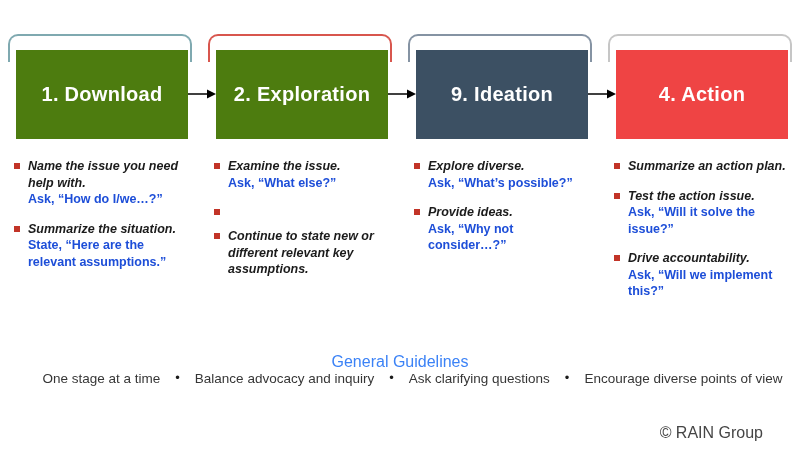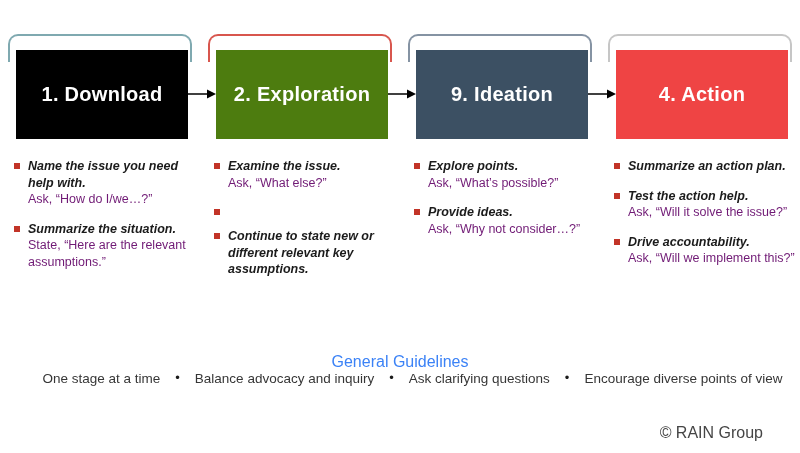--- a/index.html
+++ b/index.html
@@ -19,39 +19,39 @@
   .box-title { color:#ffffff; font-size:20px; font-weight:700; letter-spacing:0.3px; }
 
   .arrow { position:absolute; top:88px; width:28px; height:12px; }
   .arrow.a0 { left:188px; } .arrow.a1 { left:388px; } .arrow.a2 { left:588px; }
 
   .list { position:absolute; top:158px; left:14px; width:181px; }
   .item { display:flex; margin-bottom:13px; }
   .bullet { flex:0 0 auto; width:6px; height:6px; margin:5px 8px 0 0; background:#c23428; }
   .item-text { font-size:12.5px; line-height:1.32; }
   .heading { font-weight:700; font-style:italic; color:#1b1b1b; }
-  .detail { color:#701a75; }
+  .detail { color:#1d4ed8;font-weight:bold; }
 
   .guidelines-title { position:absolute; top:353px; left:0; width:100%; text-align:center;
                       font-size:16px; font-weight:400; color:#3b82f6; }
   .guidelines-row { position:absolute; top:371px; left:0; width:100%; text-align:center;
                     font-size:13.5px; color:#363636;padding-left:25px; }
   .dot { display:inline-block; margin:0 15px; font-size:13px; color:#1b1b1b;
          transform:translateY(-1px); }
 
   .footer { position:absolute; right:37px; bottom:11px; font-size:16px; color:#454545;text-align:center; }
 </style>
 </head>
 <body>
 
 <div class="slide">
 
   <div class="stage s0">
     <div class="bracket" style="border-color: rgb(127, 169, 176);"></div>
-    <div class="box" style="background-color: #000000;">
+    <div class="box" style="background-color: #4d7c0f;">
       <span class="box-title">1. Download</span>
     </div>
     <div class="list">
       <div class="item">
         <span class="bullet"></span>
         <span class="item-text"><span class="heading">Name the issue you need help with.</span><br>
         <span class="detail">Ask, “How do I/we…?”</span></span>
       </div>
       <div class="item">
         <span class="bullet"></span>
@@ -83,21 +83,21 @@
   </div>
 
   <div class="stage s2">
     <div class="bracket" style="border-color: rgb(133, 147, 163);"></div>
     <div class="box" style="background-color: rgb(60, 80, 99);">
       <span class="box-title">9. Ideation</span>
     </div>
     <div class="list">
       <div class="item">
         <span class="bullet"></span>
-        <span class="item-text"><span class="heading">Explore points.</span><br>
+        <span class="item-text"><span class="heading">Explore diverse.</span><br>
         <span class="detail">Ask, “What’s possible?”</span></span>
       </div>
       <div class="item">
         <span class="bullet"></span>
         <span class="item-text"><span class="heading">Provide ideas.</span><br>
         <span class="detail">Ask, “Why not consider…?”</span></span>
       </div>
     </div>
   </div>
 
@@ -106,21 +106,21 @@
     <div class="box" style="background-color: #ef4444;">
       <span class="box-title">4. Action</span>
     </div>
     <div class="list">
       <div class="item">
         <span class="bullet"></span>
         <span class="item-text"><span class="heading">Summarize an action plan.</span></span>
       </div>
       <div class="item">
         <span class="bullet"></span>
-        <span class="item-text"><span class="heading">Test the action help.</span><br>
+        <span class="item-text"><span class="heading">Test the action issue.</span><br>
         <span class="detail">Ask, “Will it solve the issue?”</span></span>
       </div>
       <div class="item">
         <span class="bullet"></span>
         <span class="item-text"><span class="heading">Drive accountability.</span><br>
         <span class="detail">Ask, “Will we implement this?”</span></span>
       </div>
     </div>
   </div>
 

